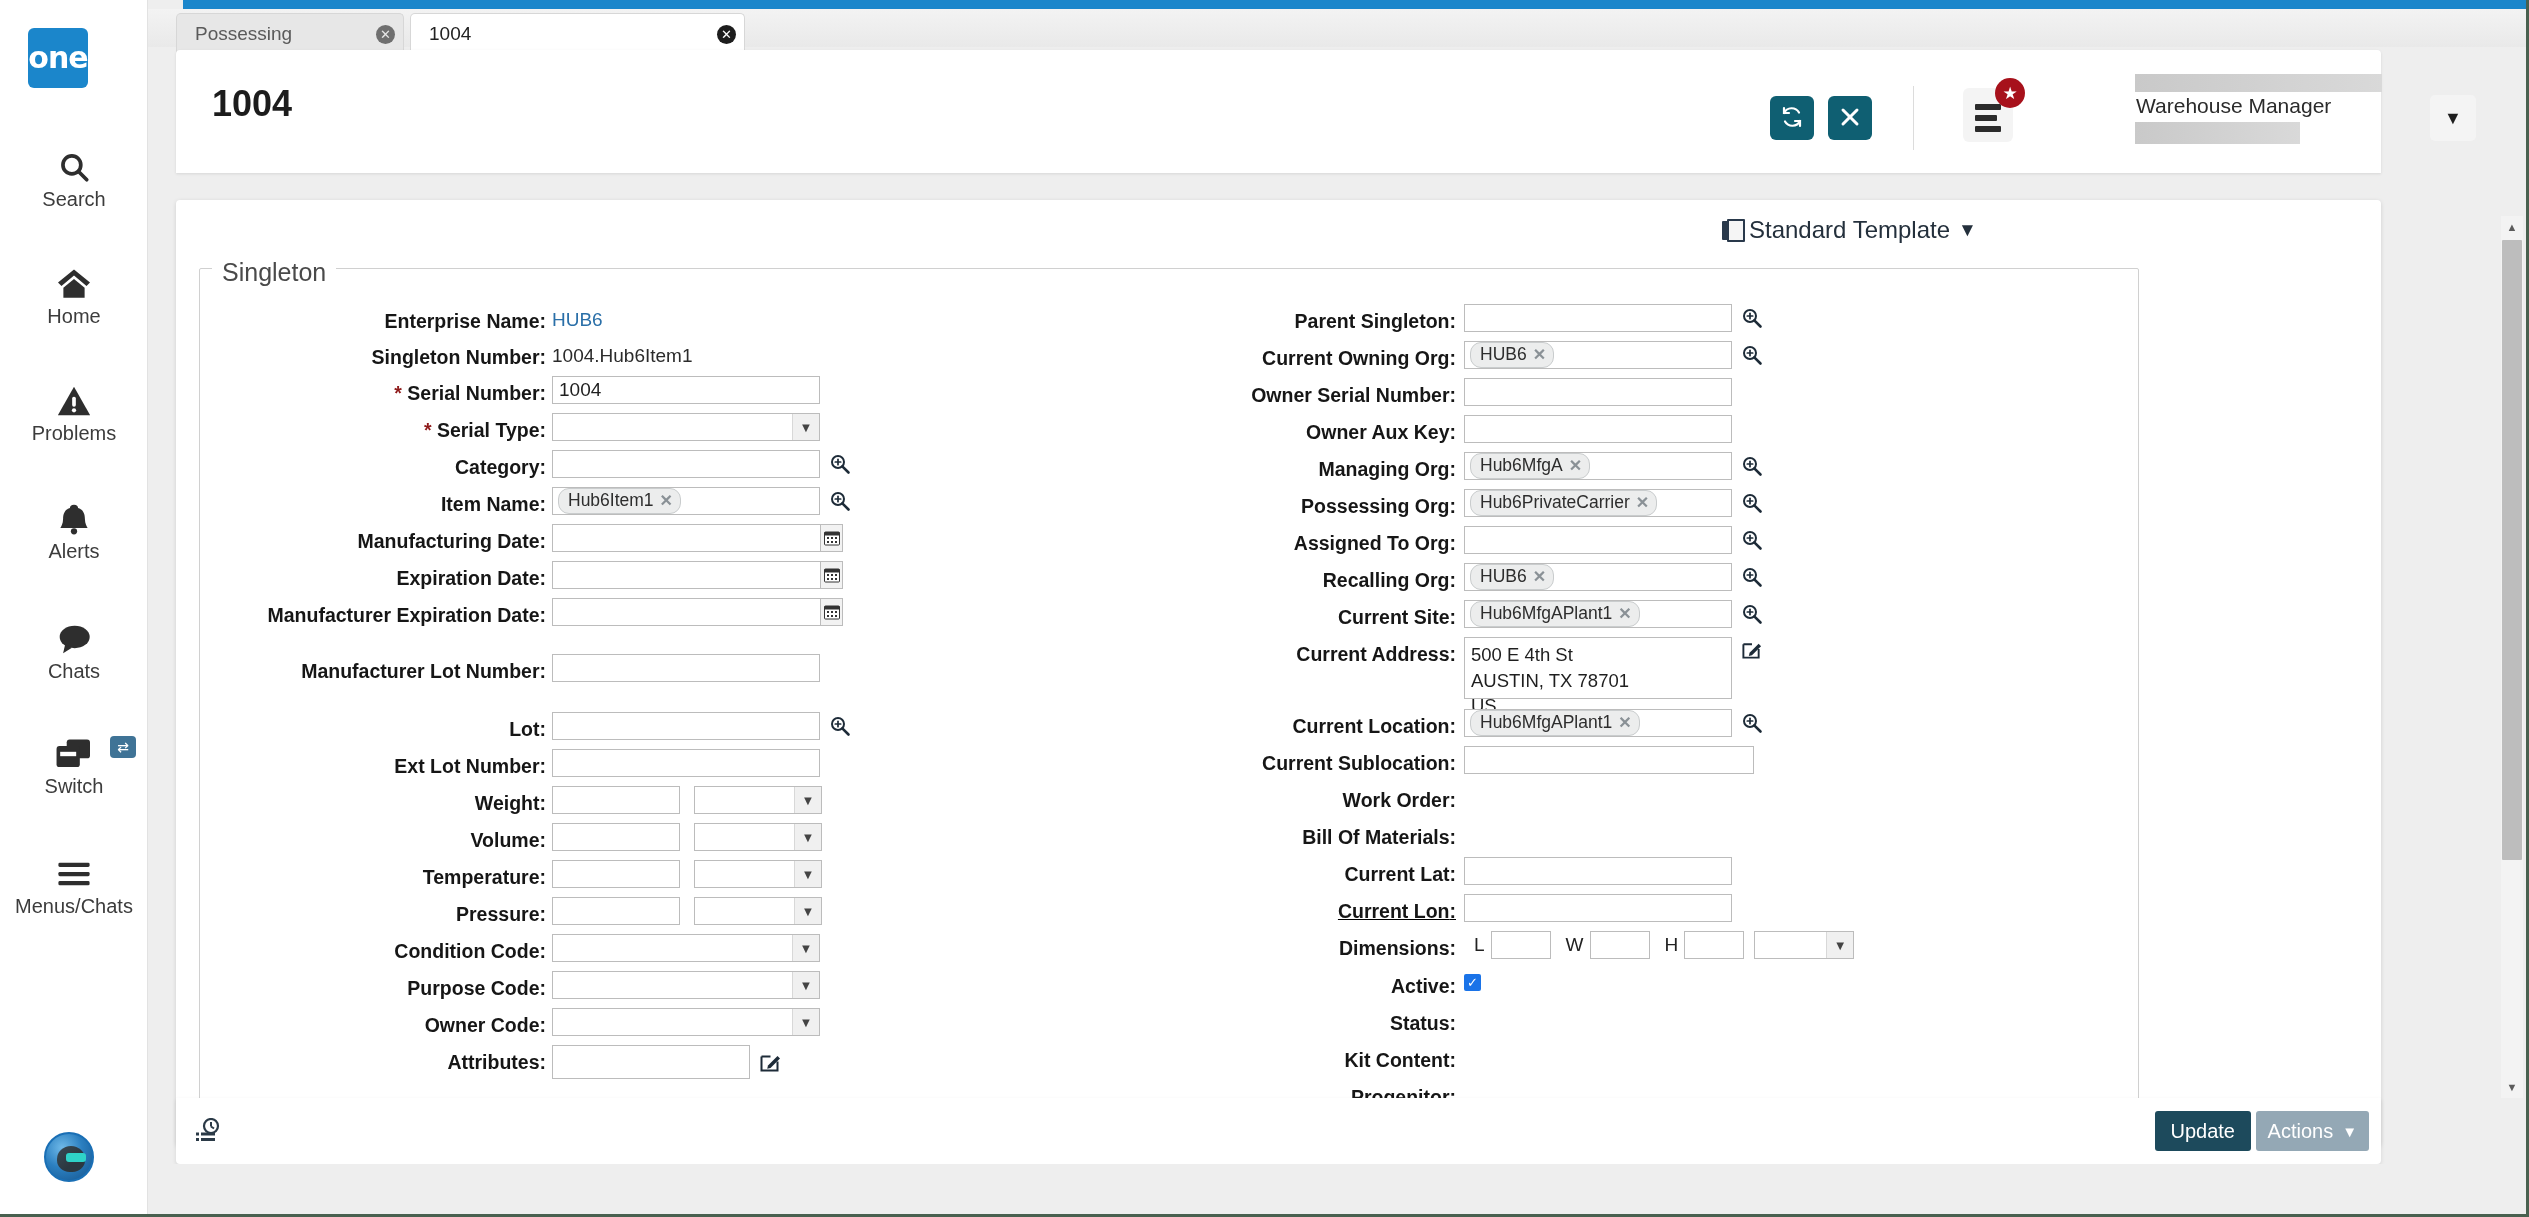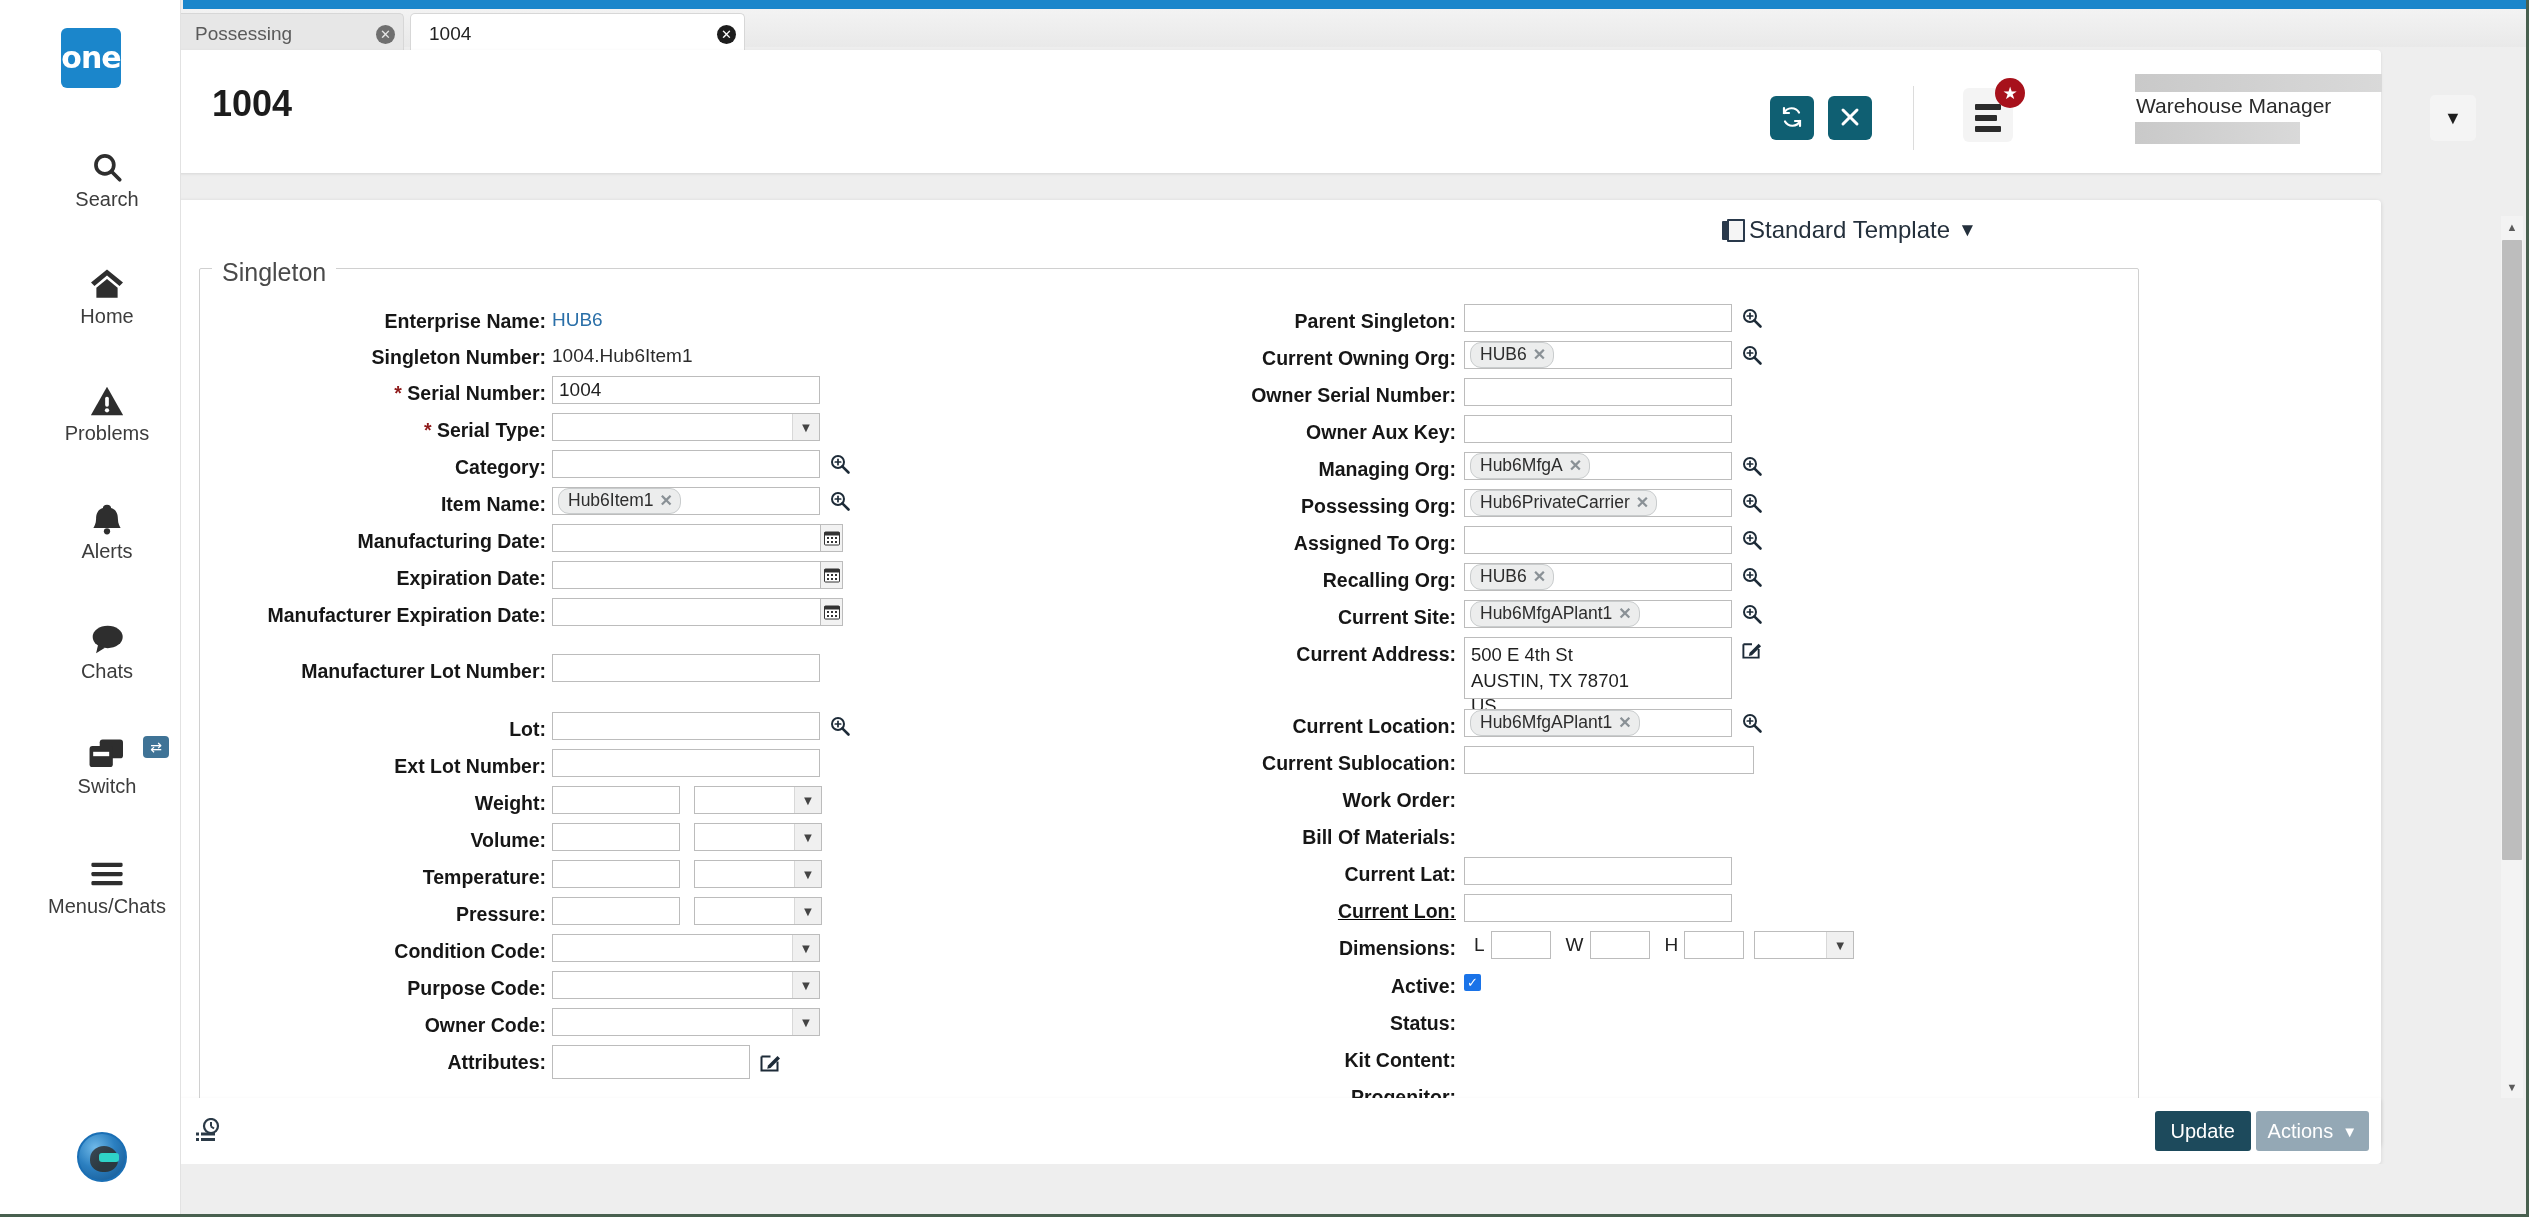--- a/index.html
+++ b/index.html
@@ -19,21 +19,20 @@
     overflow: hidden;
   }
 
   
   #rail {
     position: absolute; left: 0; top: 0;
     width: 148px; height: 1217px;
     background: #ffffff;
     border-right: 1px solid #e2e2e2;
     z-index: 40;
-    margin-left: 33px;
   }
   #rail-inner { position: relative; width: 148px; height: 1217px; }
   .brand {
     position: absolute; left: 28px; top: 28px;
     width: 60px; height: 60px;
     background: #1b86cb;
     border-radius: 6px;
     display: flex; align-items: center; justify-content: center;
   }
   .brand span {

